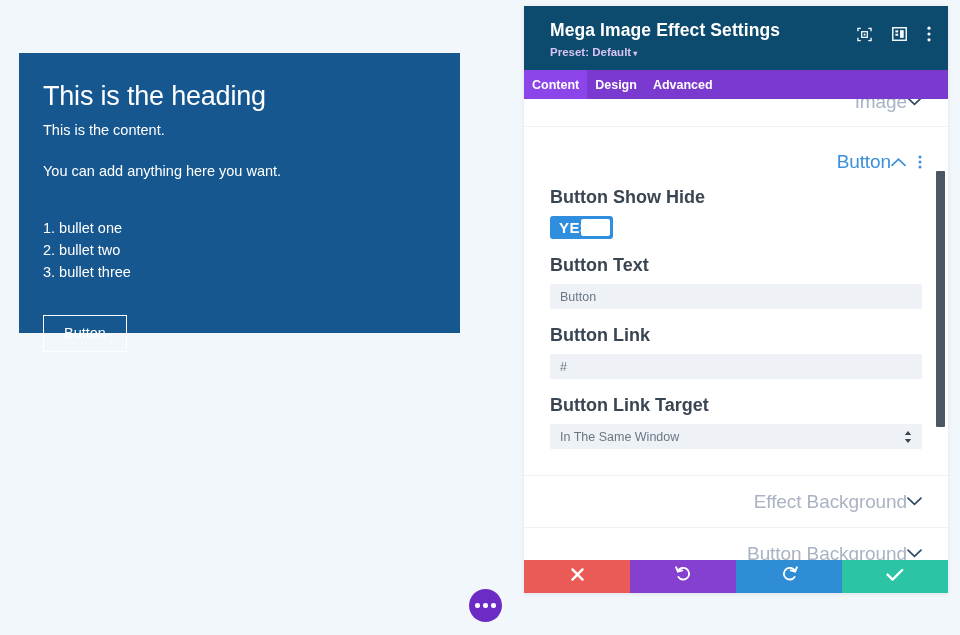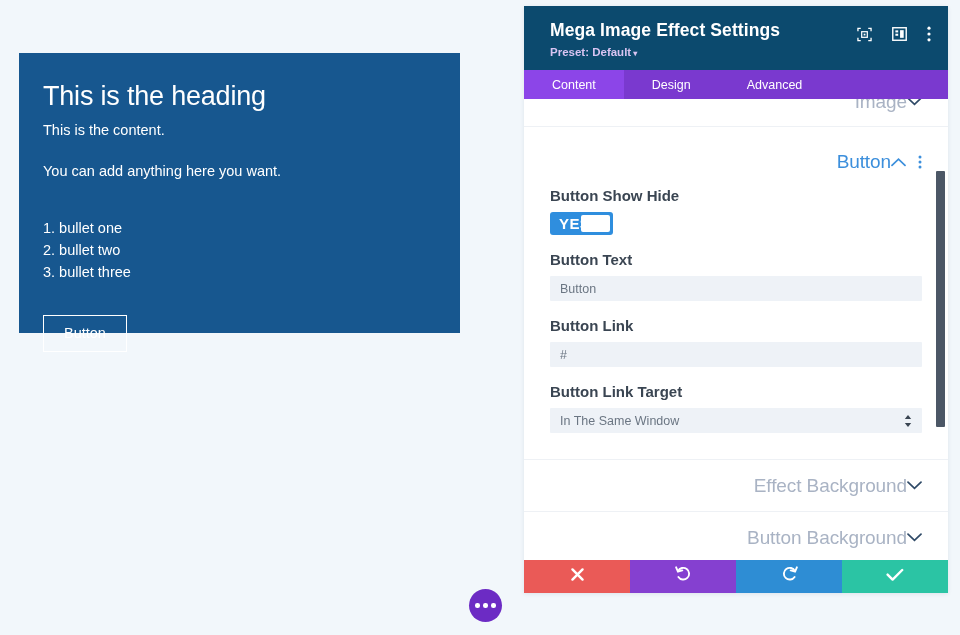--- a/index.html
+++ b/index.html
@@ -135,25 +135,25 @@
   
   #panel-tabs {
     background: #7a39cf;
     display: flex;
     flex: 0 0 auto;
     height: 29px;
   }
   .panel-tab {
     color: #ffffff;
     font-size: 12.5px;
-    font-weight: normal;
+    font-weight: bold;
     display: flex;
     align-items: center;
     justify-content: center;
-    padding: 0 28px;
+    padding: 0 8px;
     cursor: pointer;
     white-space: nowrap;
   }
   .panel-tab.active { background: #8c45e8; }
 
   
   #panel-body {
     flex: 1 1 auto;
     position: relative;
     overflow: hidden;
@@ -186,21 +186,21 @@
 
   .chev { display: block; line-height: 0; }
 
   .section-body {
     padding: 4px 26px 22px 26px;
     border-bottom: 1px solid #eef1f5;
   }
 
   .field { margin-bottom: 16px; }
   .field-label {
-    font-size: 15px;
+    font-size: 18px;
     font-weight: bold;
     color: #3a4552;
     margin-bottom: 8px;
     display: block;
   }
 
   .text-input, .select-input {
     width: 100%;
     height: 25px;
     border: none;

